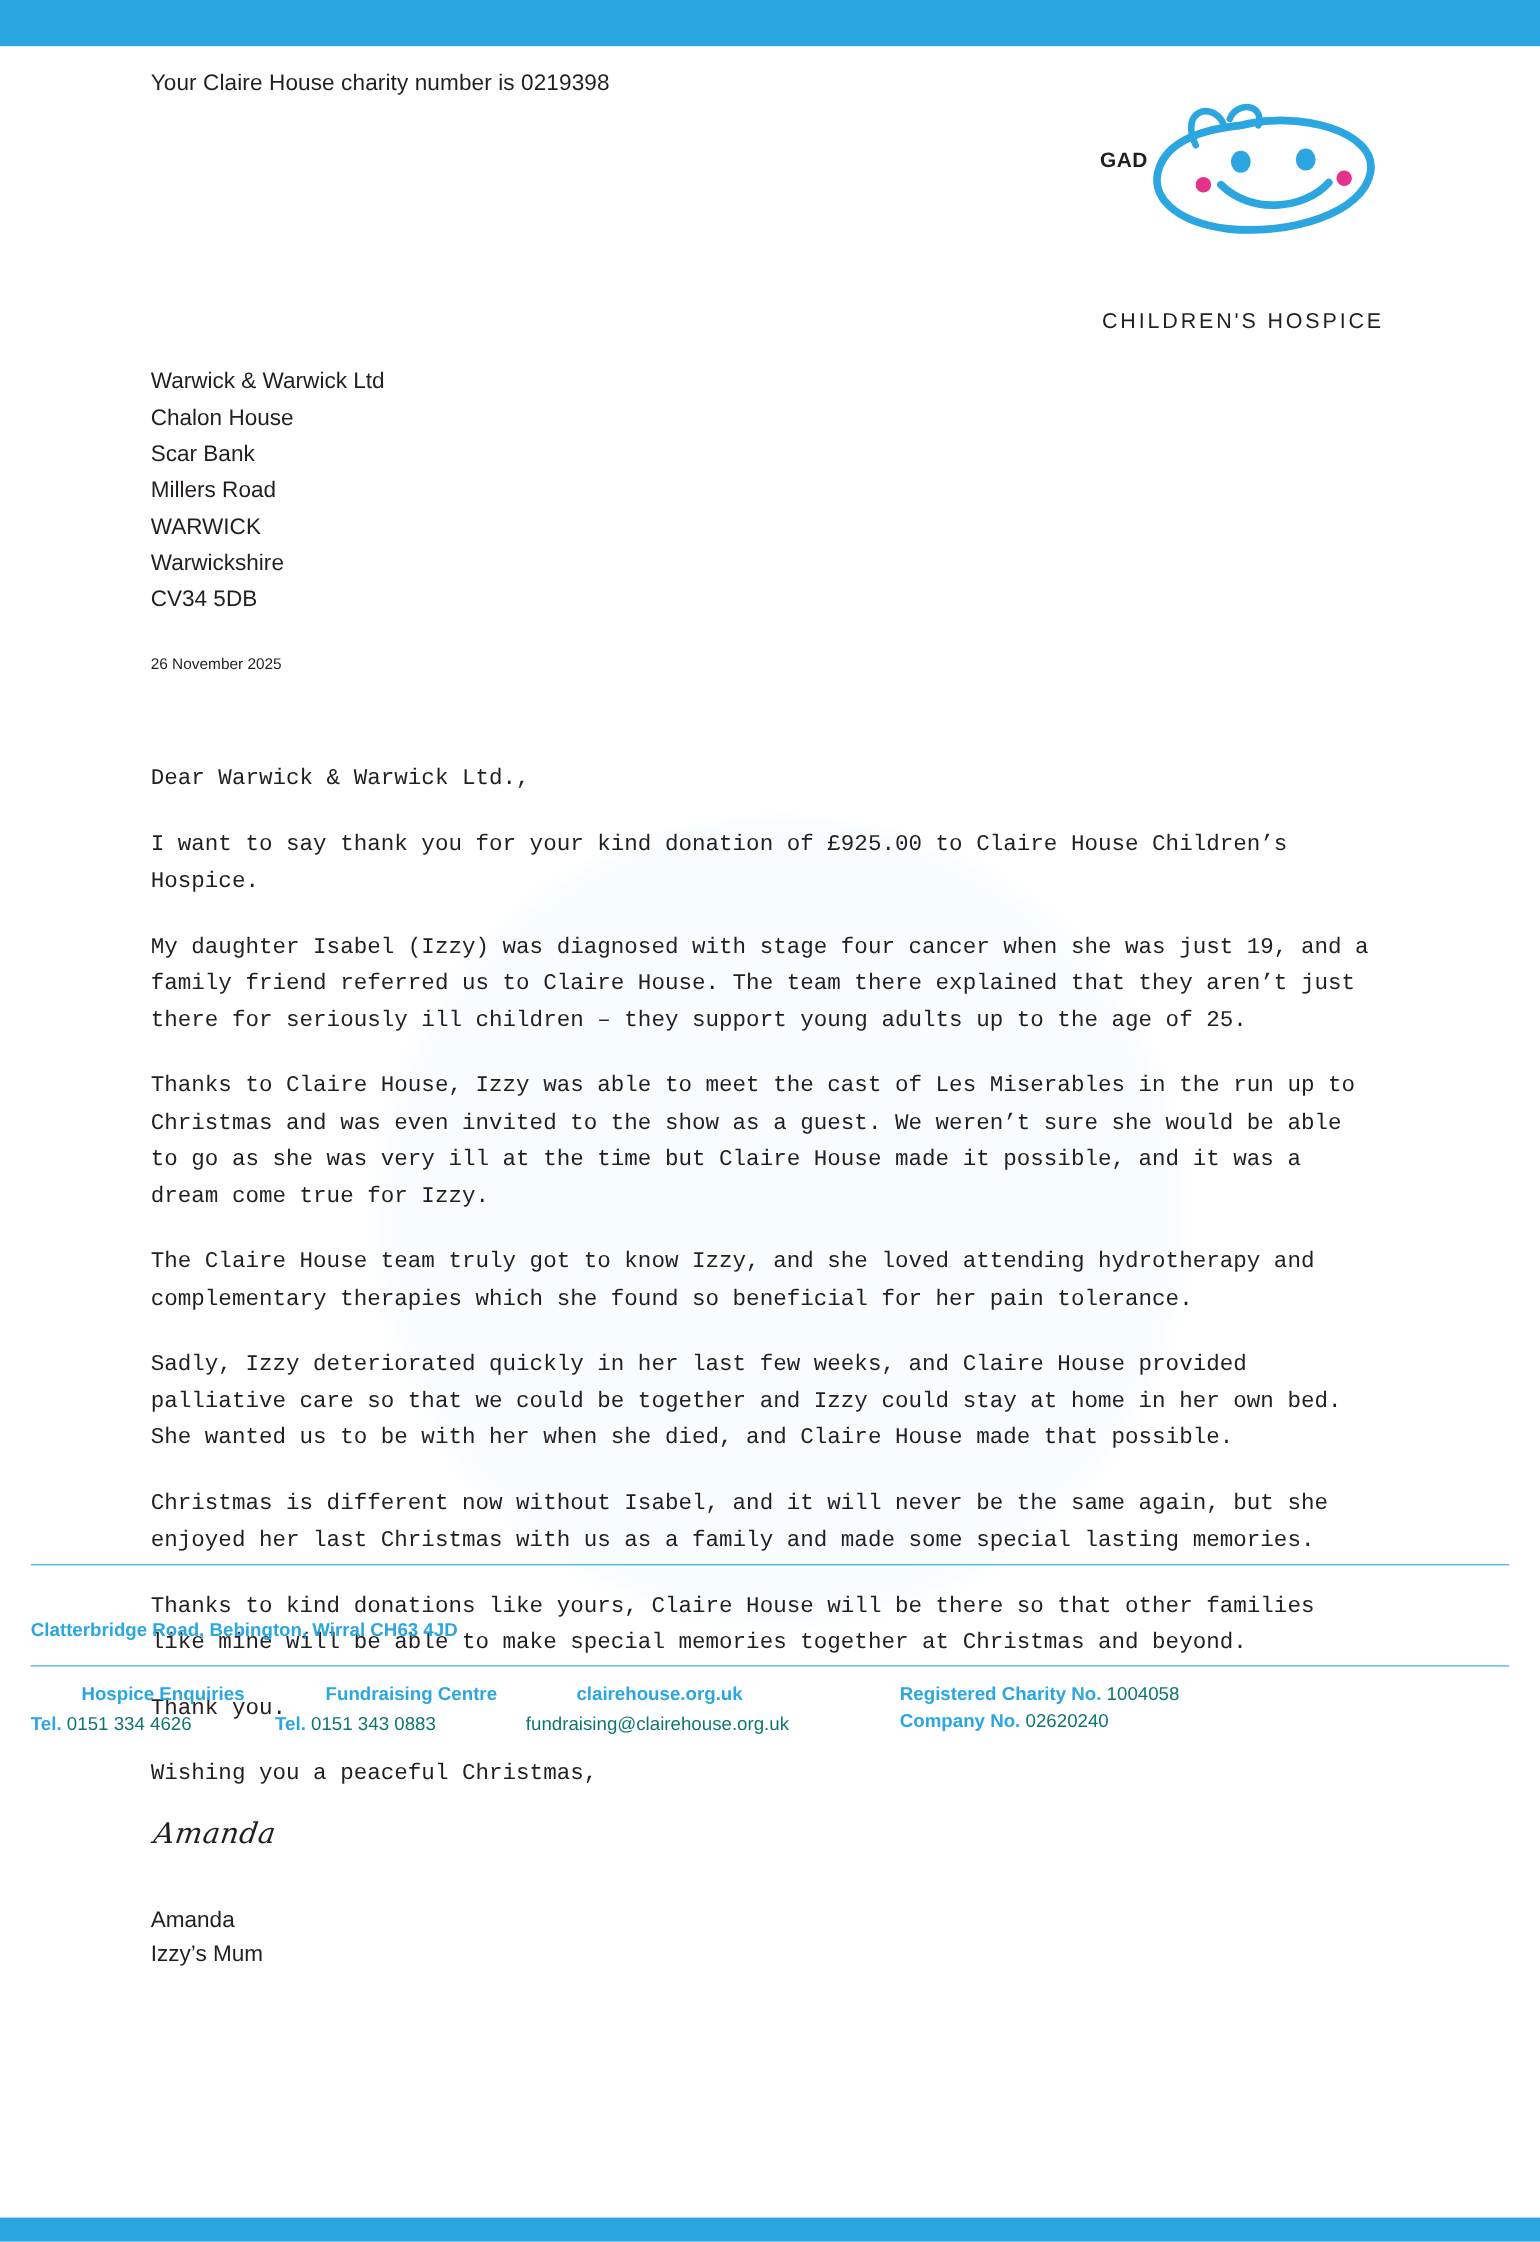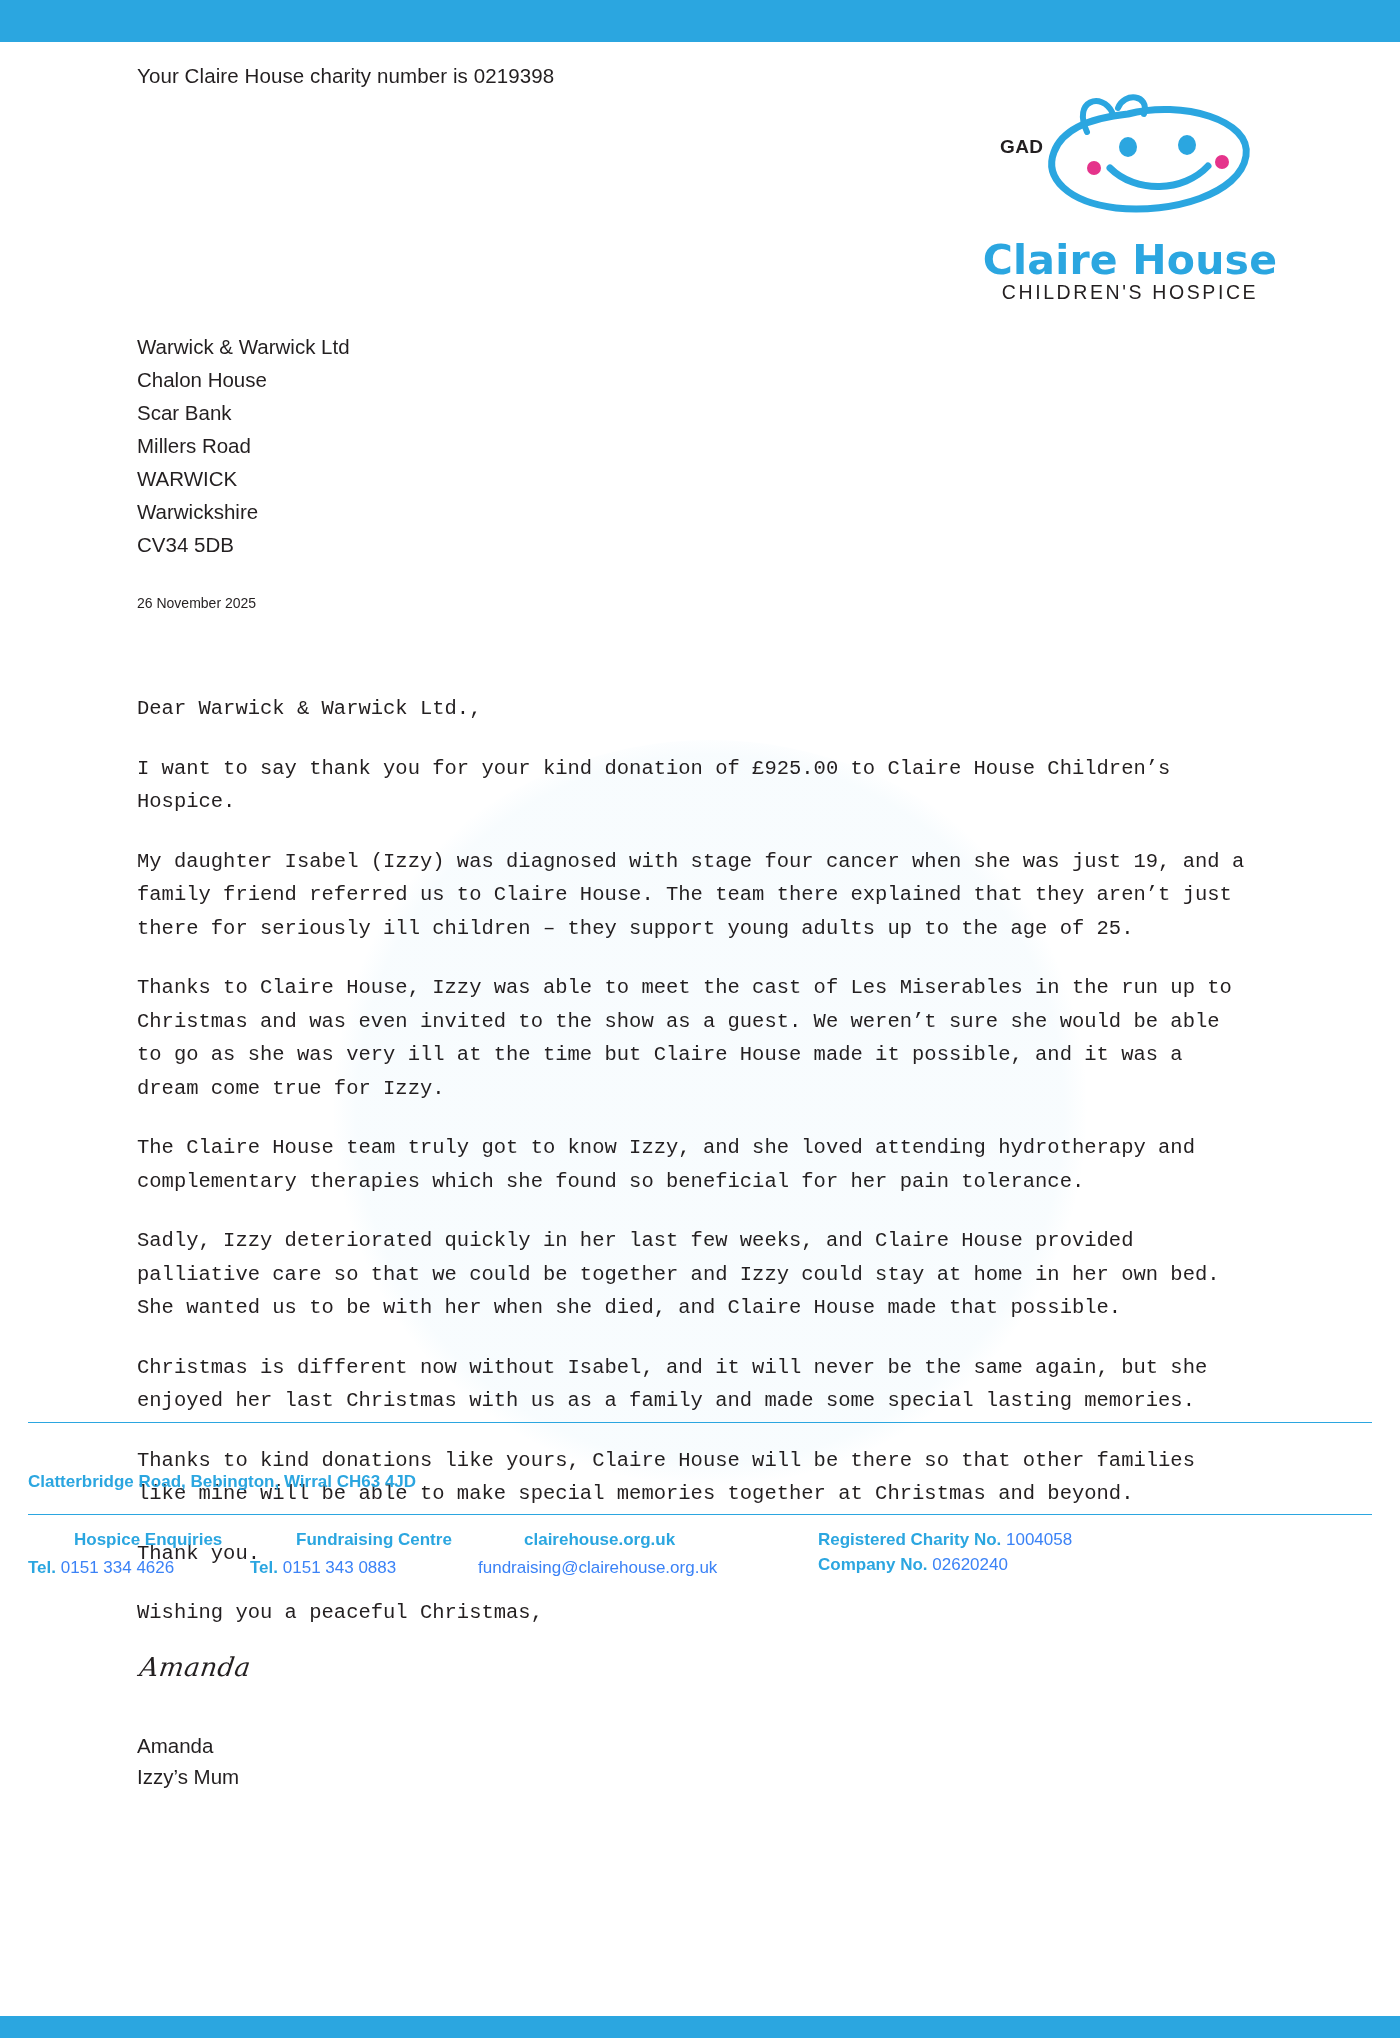--- a/index.html
+++ b/index.html
@@ -183,21 +183,21 @@
     left: 28px;
     top: 108px;
     width: 1344px;
     font-size: 17px;
     color: #2ba6e0;
   }
   .fcol { position: absolute; top: 0; }
   .fcol .hd { font-weight: bold; margin-bottom: 8px; margin-left: 46px; }
   .fcol .ln { margin-bottom: 5px; }
   .fcol .ln .lbl { font-weight: bold; }
-  .fcol .ln .val { color: #3b82f6; text-align: center; }
+  .fcol .ln .val { color: #0f766e; text-align: center; }
   .c1 { left: 0px; }
   .c2 { left: 222px; }
   .c3 { left: 450px; }
   .c4 { left: 790px; }
 </style>
 </head>
 <body>
 
 <div class="bar-top"></div>
 
@@ -214,21 +214,20 @@
         <path d="M55 42 C 40 10, 70 2, 80 22" stroke="#2ba6e0" stroke-width="6" fill="none" stroke-linecap="round"></path>
         <path d="M86 18 C 92 2, 118 4, 112 24" stroke="#2ba6e0" stroke-width="6" fill="none" stroke-linecap="round"></path>
         <path d="M96 24 C 150 10, 220 30, 214 66 C 208 104, 140 124, 84 118 C 36 112, 12 88, 22 62 C 30 40, 58 28, 96 24 Z" fill="none" stroke="#2ba6e0" stroke-width="7" stroke-linejoin="round"></path>
         <ellipse cx="96" cy="57" rx="9" ry="10" fill="#2ba6e0"></ellipse>
         <ellipse cx="155" cy="55" rx="9" ry="10" fill="#2ba6e0"></ellipse>
         <path d="M78 78 C 104 104, 152 102, 176 76" stroke="#2ba6e0" stroke-width="7" fill="none" stroke-linecap="round"></path>
         <circle cx="62" cy="78" r="7" fill="#e5338b"></circle>
         <circle cx="190" cy="72" r="7" fill="#e5338b"></circle>
       </svg>
     </div>
-    <div class="logo-wordmark">Claire House</div>
     <div class="logo-sub">CHILDREN'S HOSPICE</div>
   </div>
 
   <div class="address">
     <div>Warwick &amp; Warwick Ltd</div>
     <div>Chalon House</div>
     <div>Scar Bank</div>
     <div>Millers Road</div>
     <div>WARWICK</div>
     <div>Warwickshire</div>

